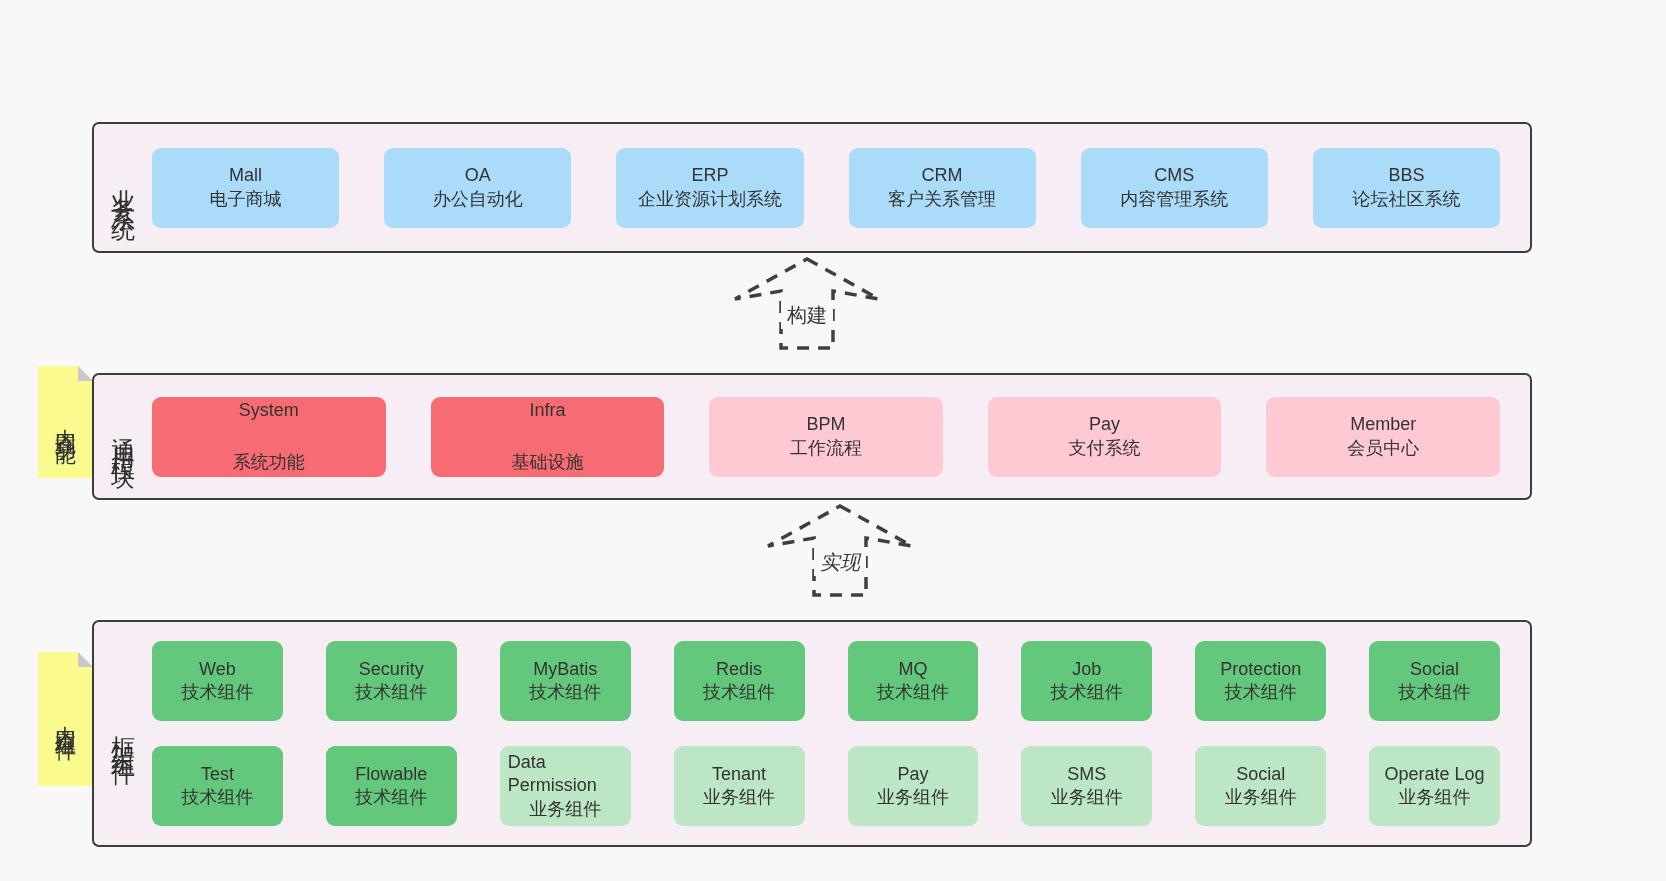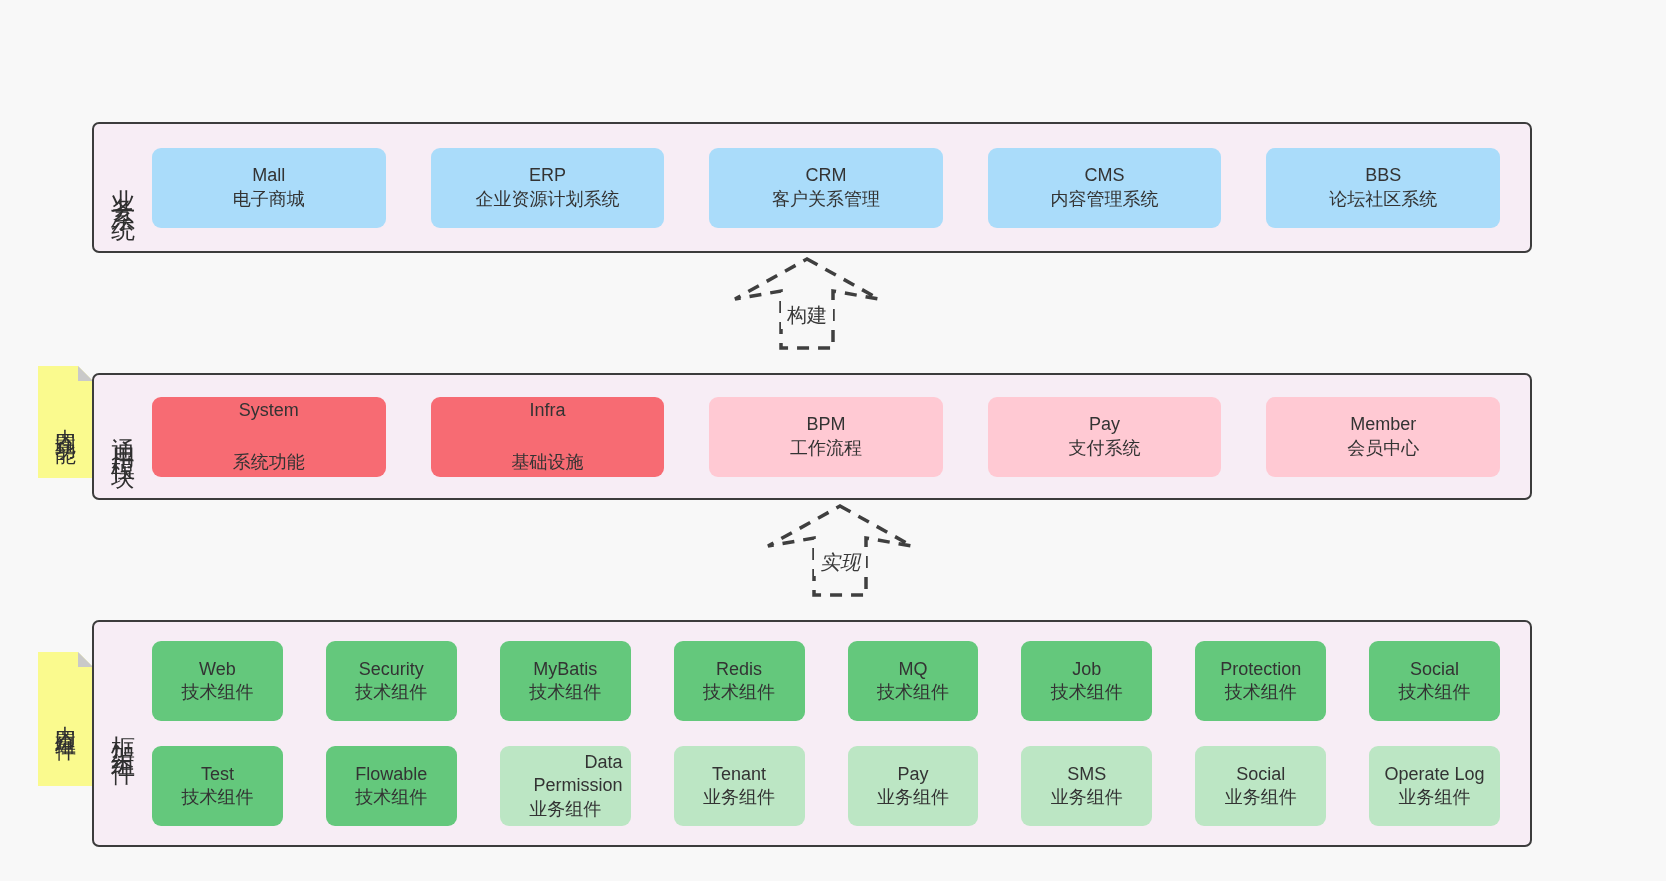--- a/index.html
+++ b/index.html
@@ -26,21 +26,21 @@
   }
   .band-rows{
     flex:1;display:flex;flex-direction:column;justify-content:center;
     gap:25px;padding-right:30px;
   }
   .row{display:flex;gap:45px;height:80px;}
   .band-components .row{gap:43px;}
   .box{
     flex:1;border-radius:9px;display:flex;flex-direction:column;
     align-items:center;justify-content:center;
-    text-align:right;line-height:1.3;padding:2px 8px;
+    text-align:left;line-height:1.3;padding:2px 8px;
   }
   .box-name,.box-desc{font-size:18px;}
   .box.blue{background:var(--blue);}
   .box.red{background:var(--red);gap:28px;}
   .box.pink{background:var(--pink);}
   .box.green{background:var(--green);}
   .box.light-green{background:var(--light-green);}
   .note{
     position:absolute;left:38px;width:55px;background:var(--note-yellow);
     display:flex;align-items:center;justify-content:center;
@@ -86,20 +86,24 @@
 
 <section class="band" id="band-business">
   <div class="band-label">业务系统</div>
   <div class="band-rows">
       <div class="row">
         <div class="box blue">
           <div class="box-name">Mall</div>
           <div class="box-desc">电子商城</div>
         </div>
         <div class="box blue">
+          <div class="box-name">OA</div>
+          <div class="box-desc">办公自动化</div>
+        </div>
+        <div class="box blue">
           <div class="box-name">ERP</div>
           <div class="box-desc">企业资源计划系统</div>
         </div>
         <div class="box blue">
           <div class="box-name">CRM</div>
           <div class="box-desc">客户关系管理</div>
         </div>
         <div class="box blue">
           <div class="box-name">CMS</div>
           <div class="box-desc">内容管理系统</div>

